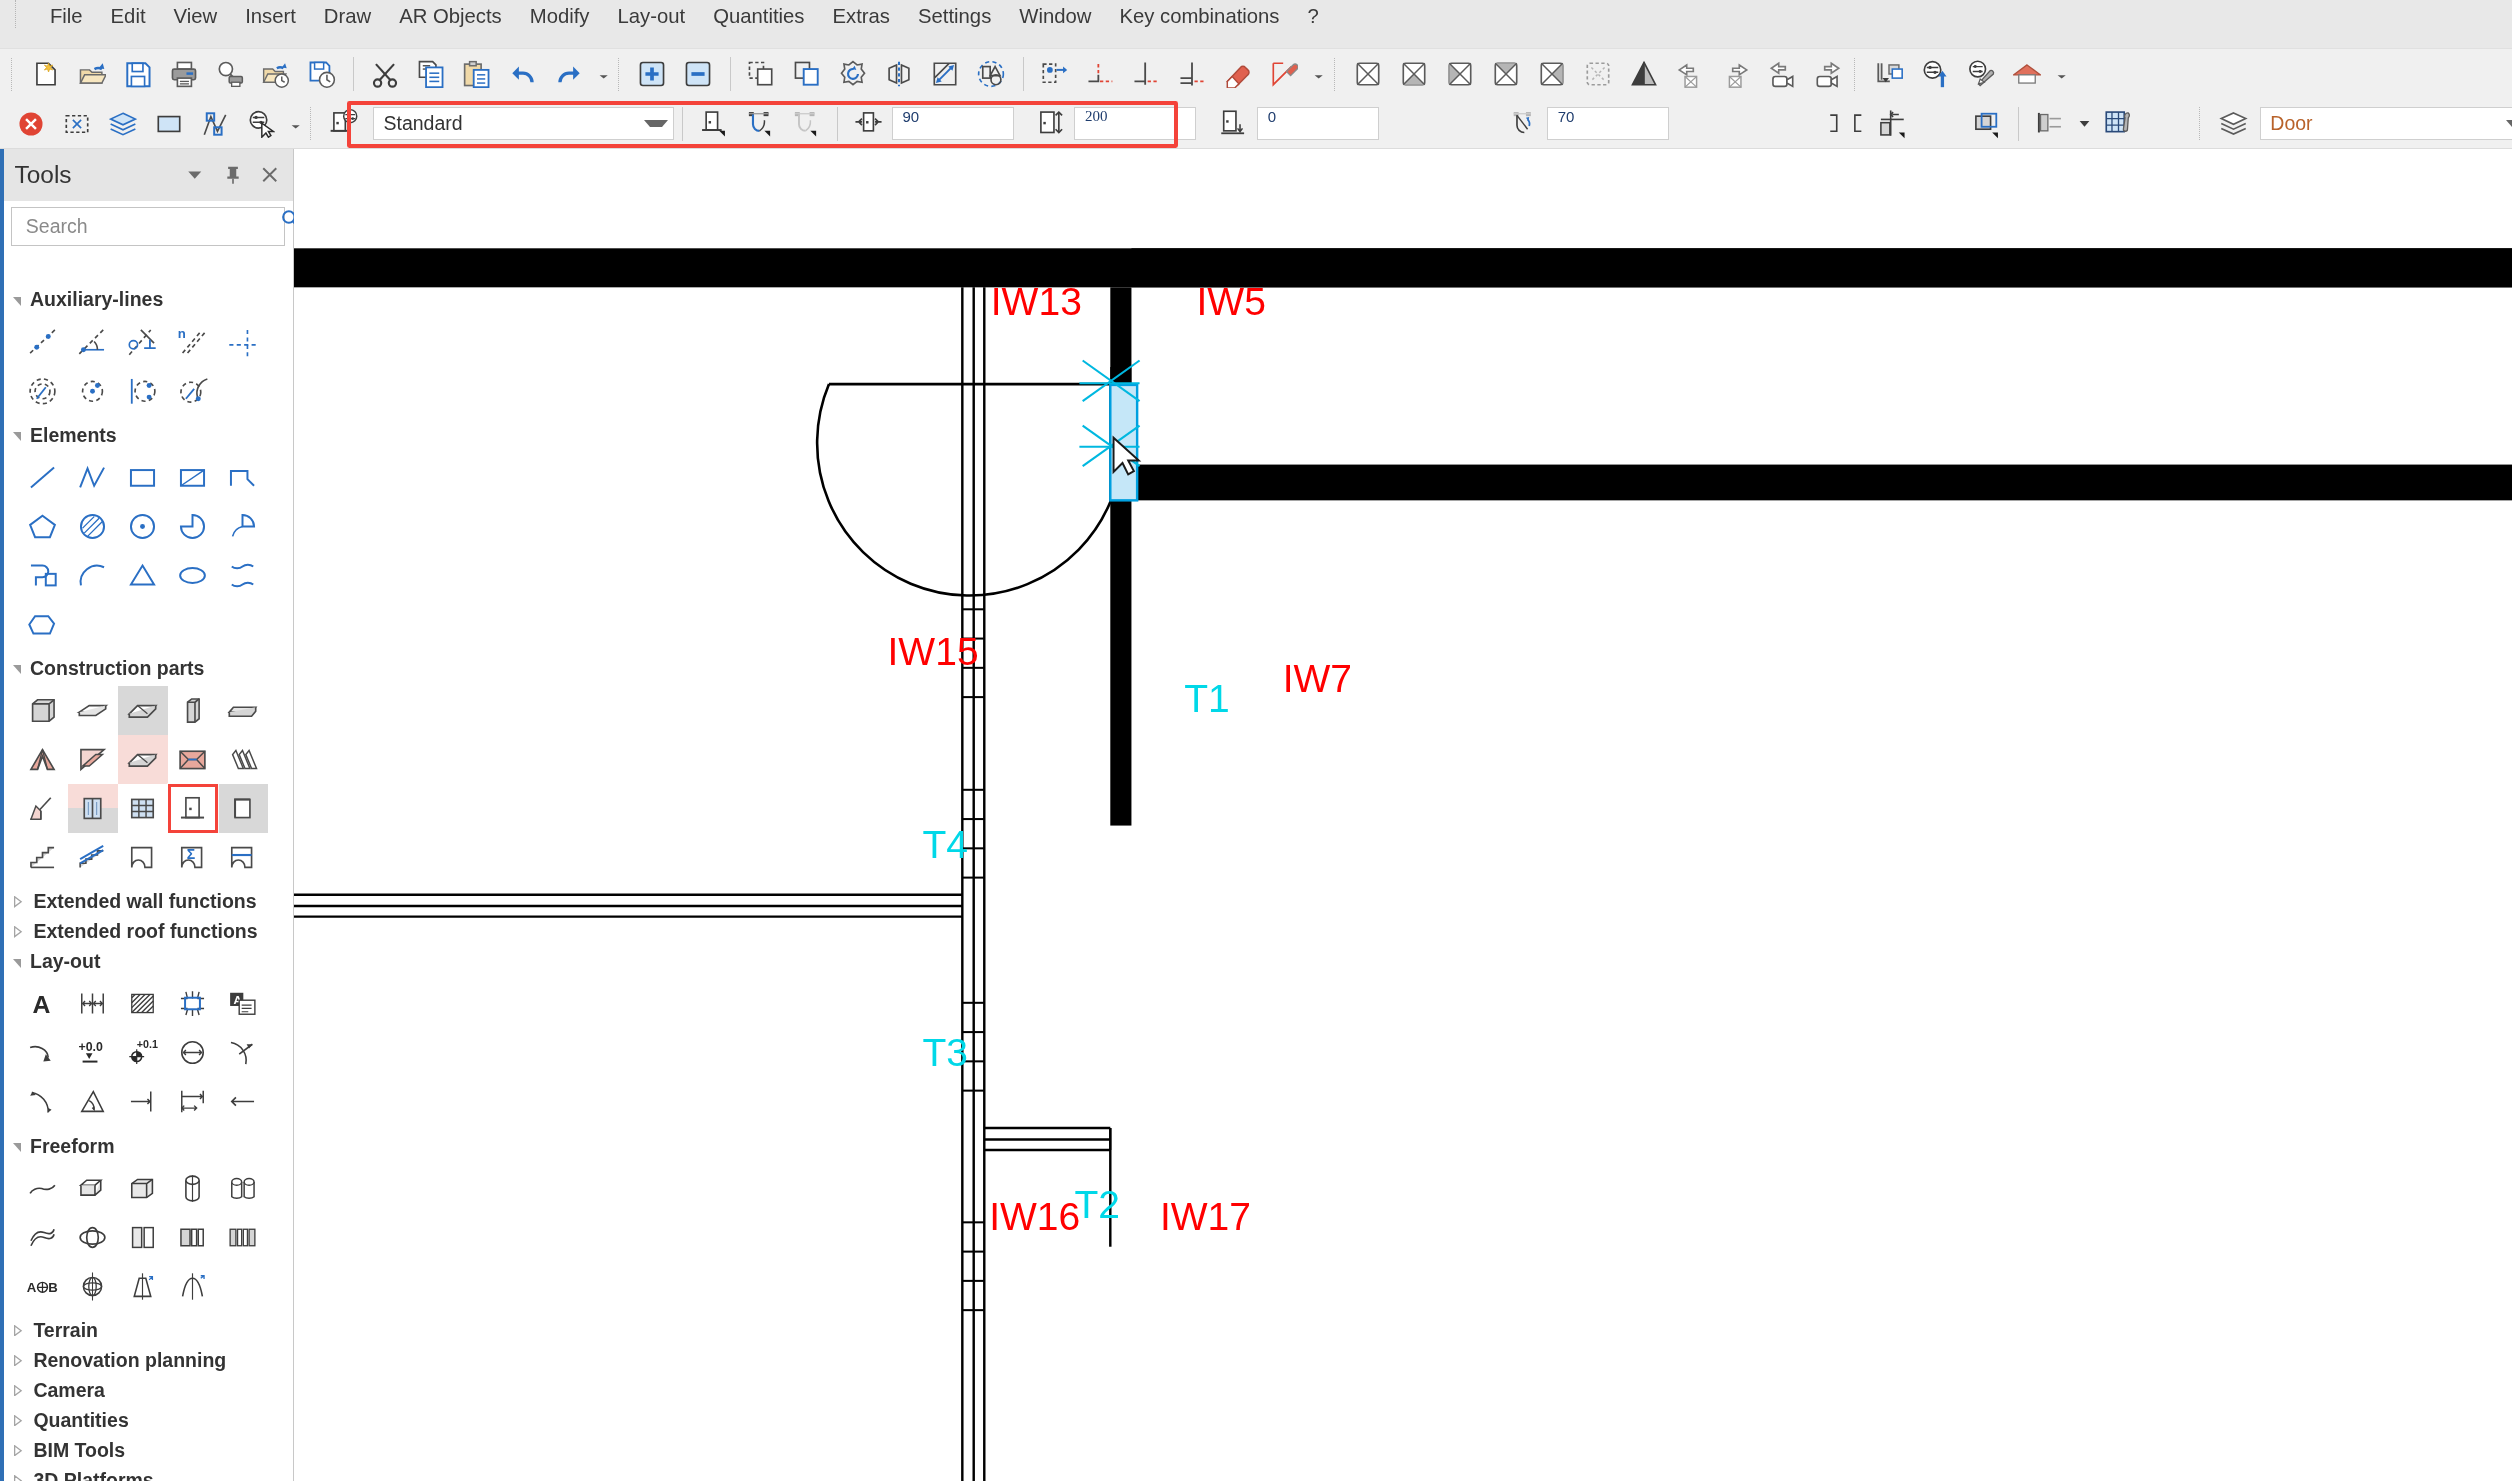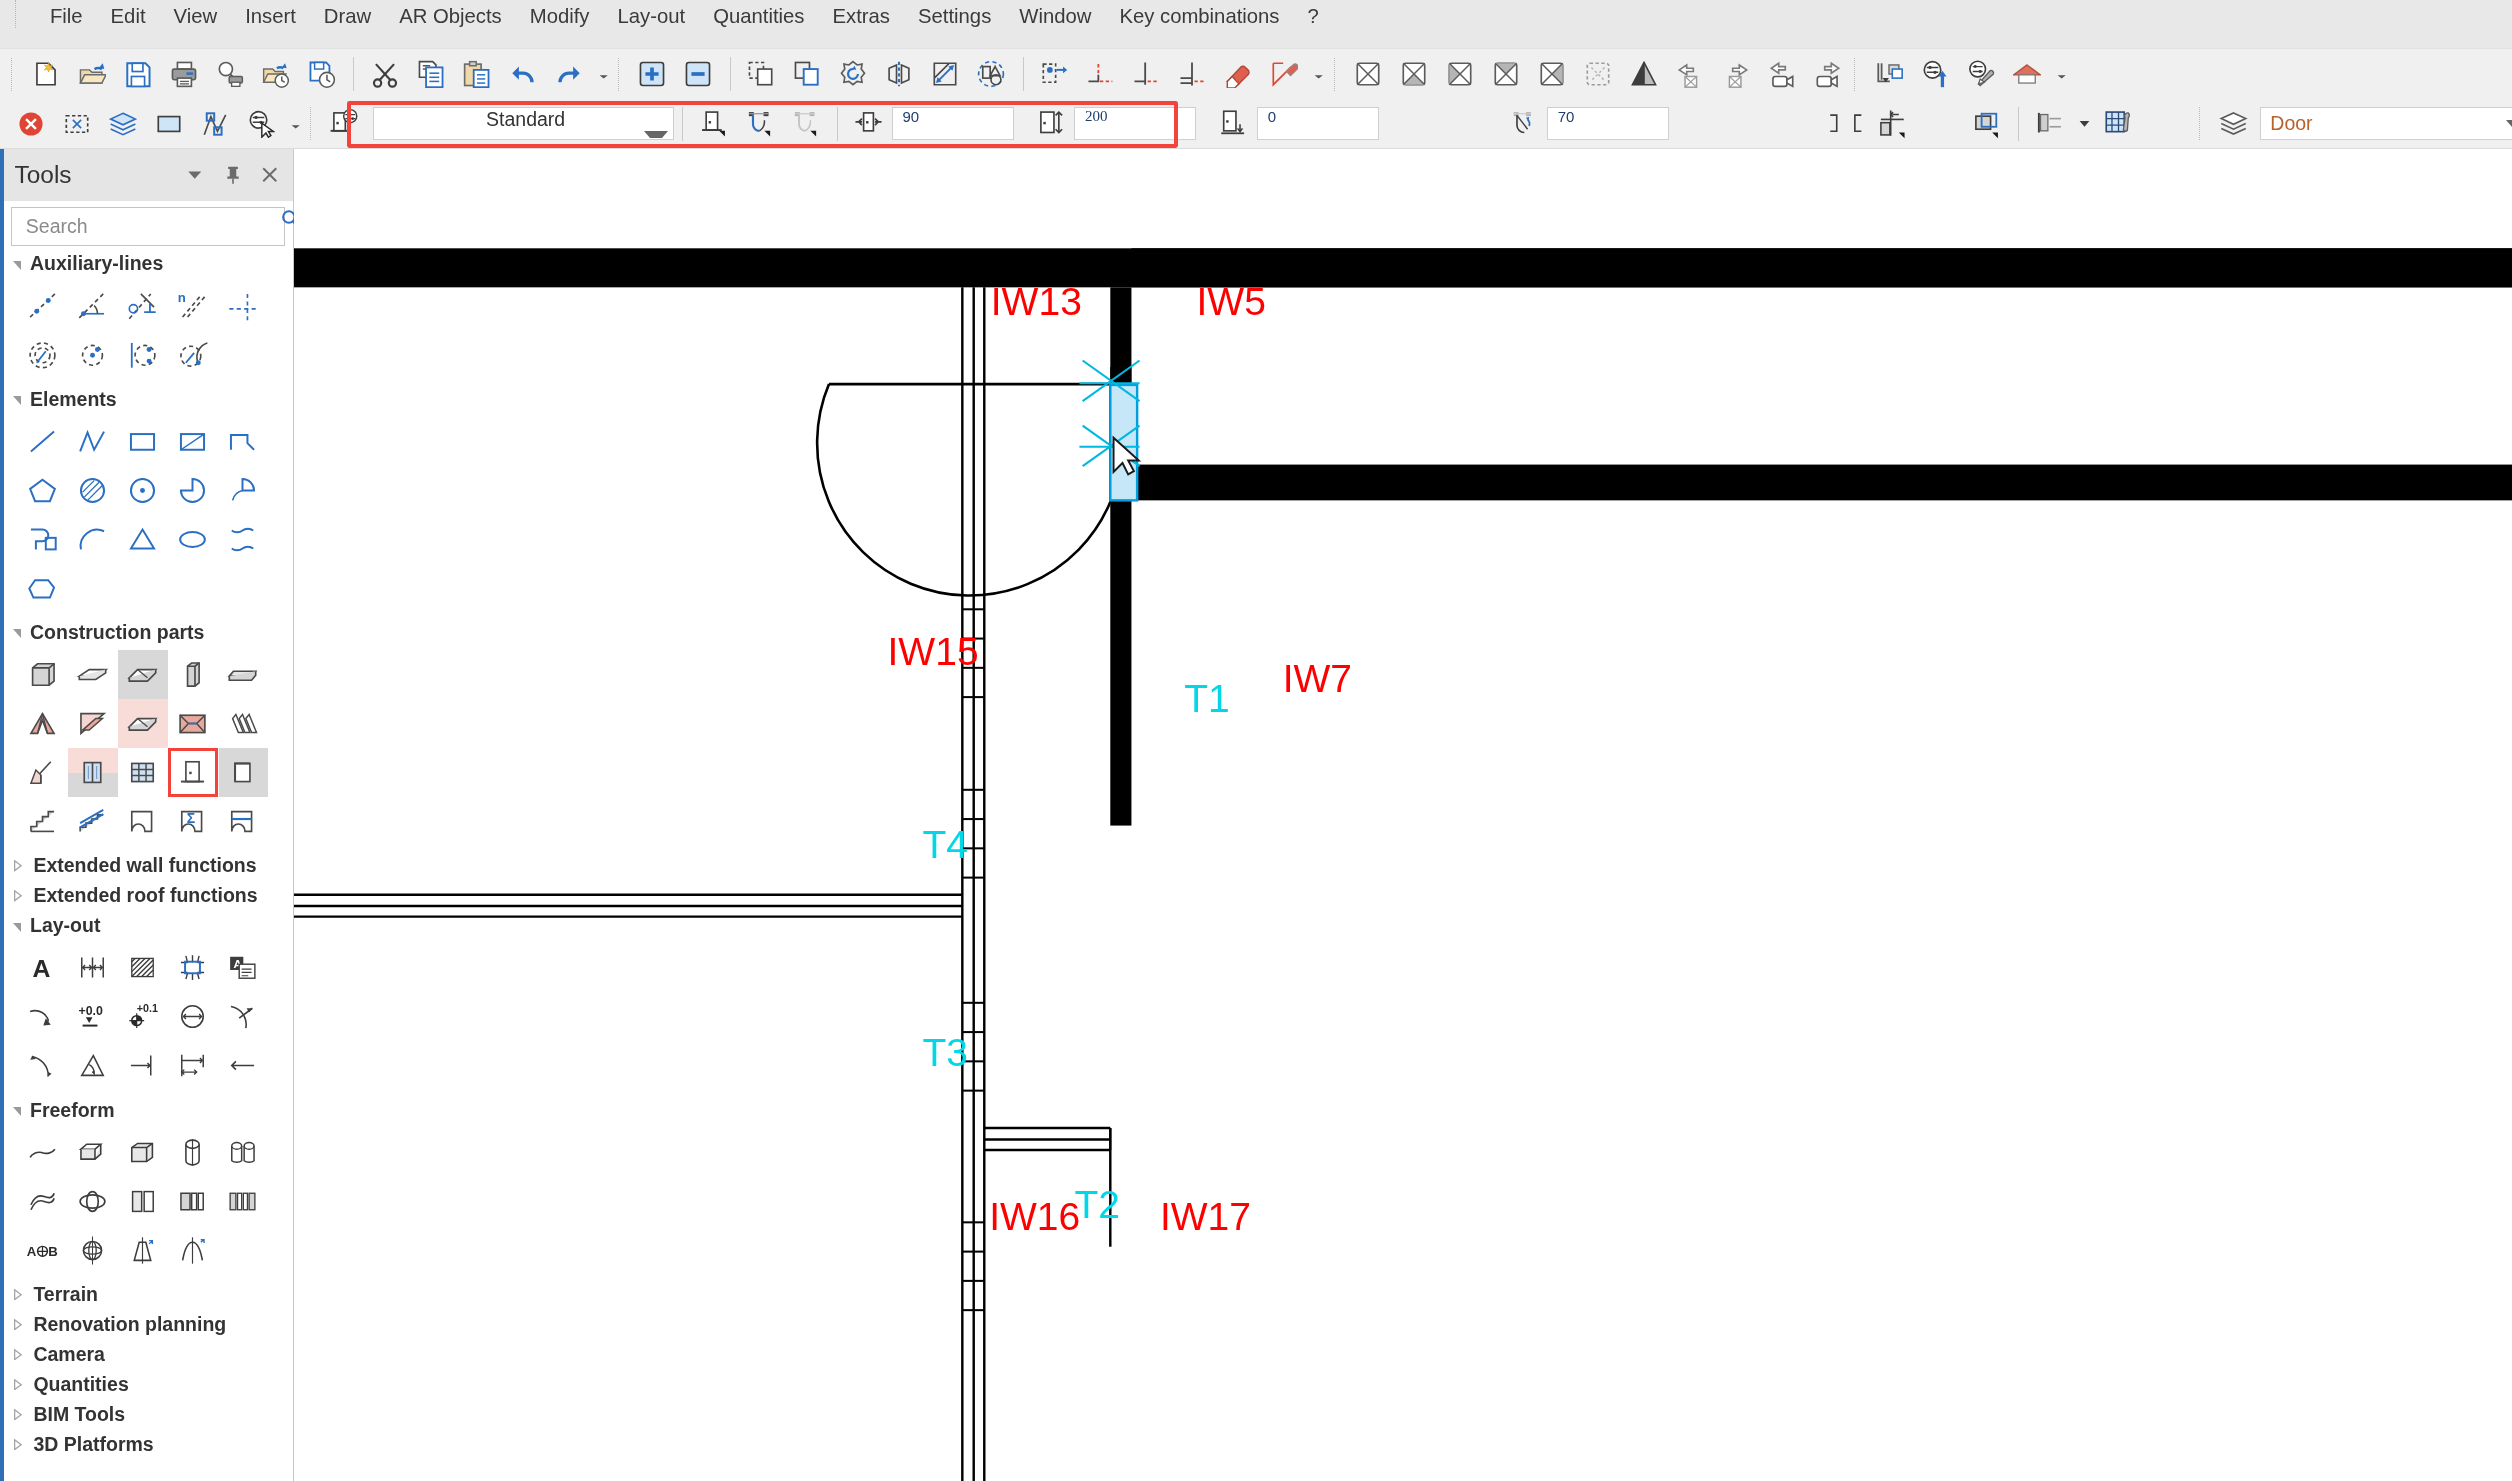--- a/index.html
+++ b/index.html
@@ -181,20 +181,21 @@
     background: transparent;
     font-family: "Liberation Sans", sans-serif;
   }
   .searchbox input::placeholder { color: #8a8a8a; }
   .tool-scroll {
     flex: 1 1 auto;
     overflow: hidden;
     padding-left: 11.4px;
     padding-right: 3.3px;
     position: relative;
+    margin-top: 36px;
   }
   .sec-header {
     display: flex;
     align-items: center;
     height: 30px;
     gap: 9px;
     cursor: default;
   }
   .sec-header .tri {
     width: 0; height: 0;
@@ -666,21 +667,21 @@
       <svg width="31" height="31" viewBox="0 0 38 38">
         <rect x="6" y="6" width="14" height="22" fill="#fff" stroke="#3d3d3d" stroke-width="2"></rect>
         <rect x="9" y="17" width="3" height="3" fill="#3d3d3d"></rect>
         <line x1="2" y1="28" x2="24" y2="28" stroke="#3d3d3d" stroke-width="2.4"></line>
         <circle cx="26" cy="10" r="8" fill="#fff" stroke="#3d3d3d" stroke-width="1.8"></circle>
         <path d="M20 8 h12 M20 13 h12" stroke="#3d3d3d" stroke-width="1.5"></path>
         <circle cx="24" cy="8" r="1.7" fill="#3d3d3d"></circle>
           <circle cx="29" cy="13" r="1.7" fill="#3d3d3d"></circle>
       </svg>
     </div>
-    <div class="combo" style="width:301px; margin-left:4.9px;flex-direction:column;">
+    <div class="combo" style="width:301px; margin-left:4.9px;">
       <span>Standard</span>
       <span class="caret"></span>
     </div>
 
     <div class="tb-sep"></div>
 
     <div class="tbtn">
       <svg width="31" height="31" viewBox="0 0 38 38">
         <rect x="10" y="5" width="14" height="22" fill="#fff" stroke="#3d3d3d" stroke-width="2"></rect>
         <rect x="13" y="16" width="3" height="3" fill="#3d3d3d"></rect>

